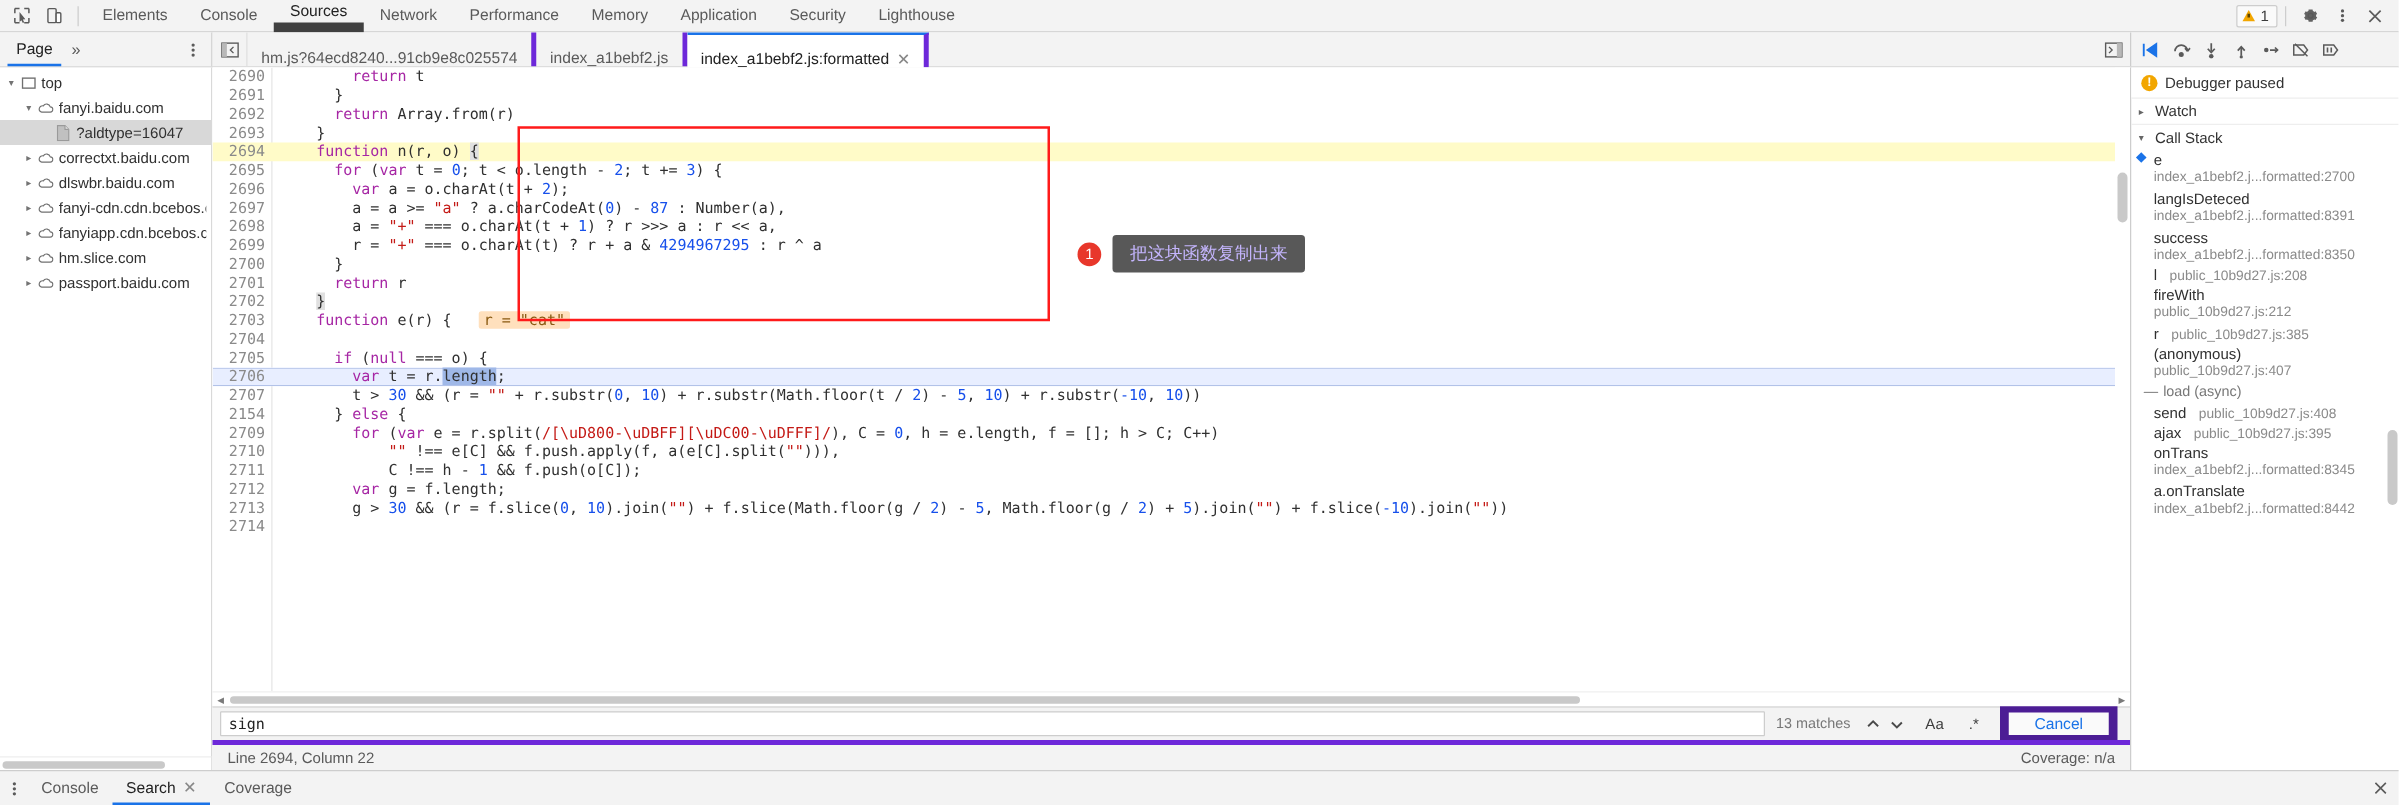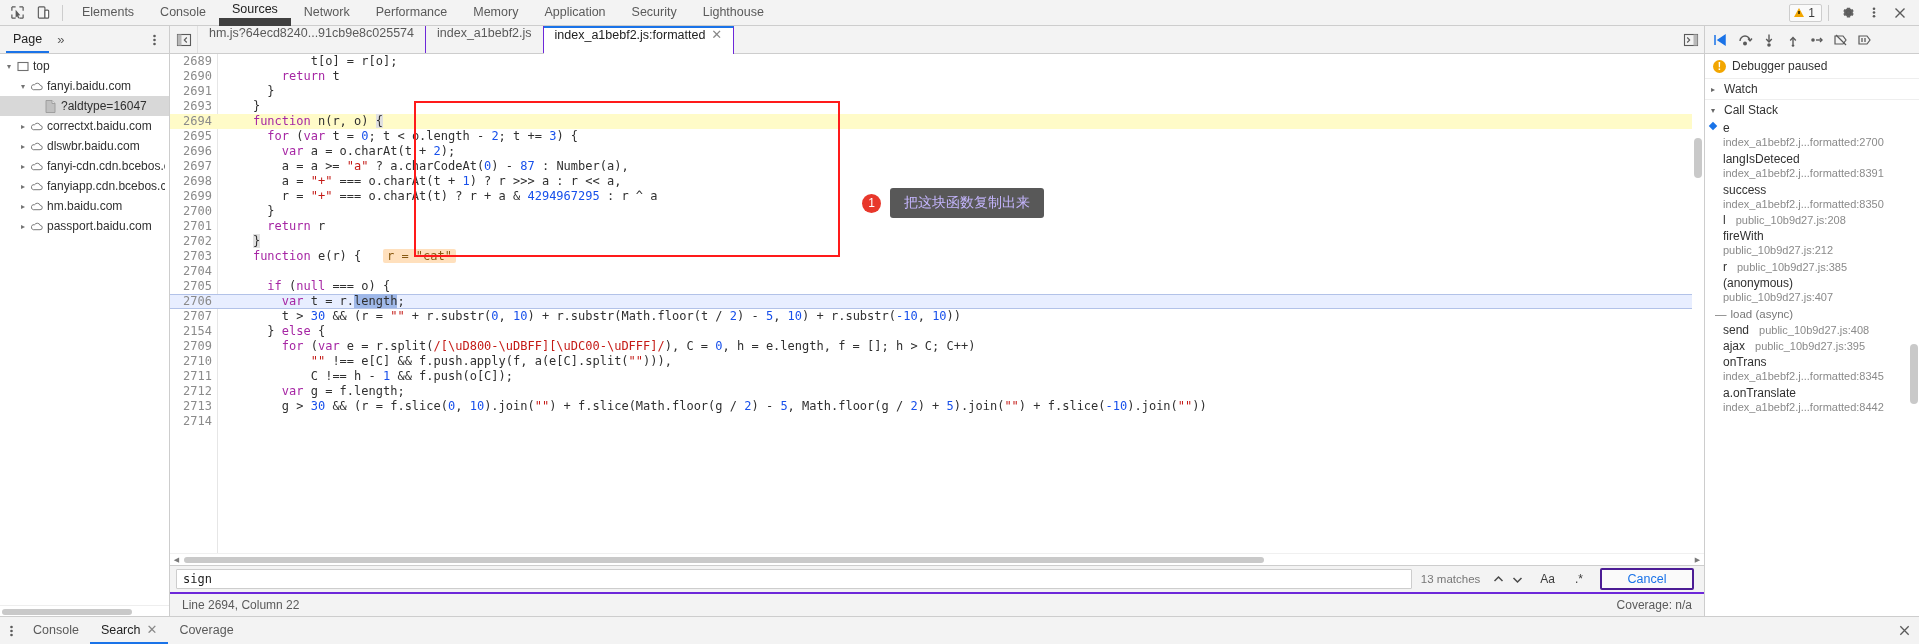--- a/index.html
+++ b/index.html
@@ -50,23 +50,23 @@
     border-right: 1px solid #cdcdcd; background:#f3f3f3; padding-left: 6px;
   }
   .np-tab { padding: 0 7px; font-size: 12.5px; color:#222; height:27px; display:flex;align-items:center;
             border-bottom: 2px solid #1a73e8; cursor:pointer; }
   .np-more { padding: 0 8px; color:#5a5a5a; font-size: 13px; cursor:pointer; display:flex;align-items:center;height:27px;}
   .np-dots { margin-left:auto; padding: 0 8px; color:#5a5a5a; cursor:pointer; display:flex;align-items:center;height:27px;letter-spacing:0; }
 
   .editor-tabs { flex: 1; display: flex; align-items: stretch; min-width:0; background:#f3f3f3; }
   .panel-toggle { width: 28px; display:flex;align-items:center;justify-content:center; color:#5a5a5a; cursor:pointer; border-right:1px solid #e0e0e0;}
   .etab {
-    display: flex; align-items: flex-start; gap:6px; padding: 0 11px; height: 27px;
+    display: flex; align-items: flex-end; gap:6px; padding: 0 11px; height: 27px;
     font-size: 12.5px; color: #5a5a5a; cursor: pointer; white-space: nowrap;
-    border-right: 1px solid #6d28d9;
+    border-right: 4px solid #6d28d9;
   }
   .etab.active { background: #fff; color:#222; border-top: 2px solid #1a73e8; height:28px; }
   .etab .x { color:#888; font-size: 13px; line-height:1; }
   .etabs-right { margin-left:auto; display:flex; align-items:center; }
   .sq-btn { width: 26px;height:27px; display:flex;align-items:center;justify-content:center;color:#5a5a5a;cursor:pointer;}
 
   
   .dbg-toolbar { width: 215px; min-width:215px; display:flex; align-items:center; gap:0px; border-left:1px solid #cdcdcd; background:#f3f3f3; padding-left:4px;}
   .dbg-btn { width:24px;height:26px;display:flex;align-items:center;justify-content:center;cursor:pointer;color:#5a5a5a;}
   .dbg-btn.blue { color:#1a73e8; }
@@ -131,28 +131,28 @@
   .s-input {
     flex:1; min-width:0; height:20px; border:1px solid #cdcdcd; background:#fff;
     font-family:"DejaVu Sans Mono", monospace; font-size:12px; color:#222;
     padding: 0 6px; outline:none; border-radius:1px;
   }
   .s-matches { font-size:11.5px; color:#777; padding: 0 9px; white-space:nowrap; }
   .s-nav { width:19px;height:20px;display:flex;align-items:center;justify-content:center;color:#5a5a5a;cursor:pointer;font-size:8px;}
   .s-toggle { padding: 1px 6px; margin-left:6px; font-size:12px; color:#3c3c3c; cursor:pointer; border:1px solid transparent; }
   .s-cancel {
     margin-left: 10px; margin-right: 4px; min-width: 94px; text-align:center;
-    border:2px solid #4c1d95; background:#fafafa; font-size:12.5px; color:#1a73e8;
+    border:7px solid #4c1d95; background:#fafafa; font-size:12.5px; color:#1a73e8;
     padding: 2px 10px; border-radius:2px; cursor:pointer;
   }
 
   
   .statusbar {
     height: 24px; min-height:24px; display:flex; align-items:center;
-    background:#f3f3f3; border-top:2px solid #6d28d9; padding: 0 12px;
+    background:#f3f3f3; border-top:4px solid #6d28d9; padding: 0 12px;
     font-size:12px; color:#5a5a5a;
   }
   .statusbar .right { margin-left:auto; }
 
   
   .rightbar { width: 215px; min-width:215px; border-left:1px solid #cdcdcd; background:#fff; display:flex;flex-direction:column; overflow:hidden; position:relative;}
   .paused-banner { display:flex; align-items:center; gap:6px; padding: 5px 8px; font-size:12px; color:#333; background:#fff; }
   .info-i { width:13px;height:13px;border-radius:50%;background:#f2a600;color:#fff;font-size:10px;display:flex;align-items:center;justify-content:center;font-weight:bold;}
   .sect-head { display:flex; align-items:center; gap:4px; padding: 3px 6px; font-size:12px; color:#333; cursor:pointer; border-top:1px solid #eee;}
   .caret { font-size:8px; color:#666; width:9px; display:inline-block;}
@@ -392,42 +392,42 @@
             </span>
             <span class="tlabel">fanyiapp.cdn.bcebos.c</span>
           </div>
           <div class="tnode" style="padding-left: 17px;">
             <span class="tw">▸</span>
             <span class="ticon">
               <svg width="13" height="10" viewBox="0 0 14 10">
                 <path d="M3.6 9h7.2a2.3 2.3 0 00.2-4.6A3.3 3.3 0 005 3.6 2.6 2.6 0 003.6 9z" stroke="#707070" stroke-width="1" fill="none"></path>
               </svg>
             </span>
-            <span class="tlabel">hm.baidu.com</span>
+            <span class="tlabel">hm.slice.com</span>
           </div>
           <div class="tnode" style="padding-left: 17px;">
             <span class="tw">▸</span>
             <span class="ticon">
               <svg width="13" height="10" viewBox="0 0 14 10">
                 <path d="M3.6 9h7.2a2.3 2.3 0 00.2-4.6A3.3 3.3 0 005 3.6 2.6 2.6 0 003.6 9z" stroke="#707070" stroke-width="1" fill="none"></path>
               </svg>
             </span>
             <span class="tlabel">passport.baidu.com</span>
           </div>
         </div>
       <div class="nav-hscroll"></div>
     </div>
 
     <div class="editor-wrap">
       <div class="code-area">
         <div class="gutter-bg"></div>
         <div class="lines" id="lines">
-            <div class="line"><span class="ln">2689</span><span class="lc">            <span class="pr">t[o] = r[o];</span></span></div>
             <div class="line"><span class="ln">2690</span><span class="lc">        <span class="kw">return</span><span class="pr"> t</span></span></div>
             <div class="line"><span class="ln">2691</span><span class="lc">      <span class="pr">}</span></span></div>
+            <div class="line"><span class="ln">2692</span><span class="lc">      <span class="kw">return</span><span class="pr"> Array.from(r)</span></span></div>
             <div class="line"><span class="ln">2693</span><span class="lc">    <span class="pr">}</span></span></div>
             <div class="line hl-exec"><span class="ln">2694</span><span class="lc">    <span class="kw">function</span><span class="pr"> n(r, o) </span><span class="brmatch">{</span></span></div>
             <div class="line"><span class="ln">2695</span><span class="lc">      <span class="kw">for</span><span class="pr"> (</span><span class="kw">var</span><span class="pr"> t = </span><span class="num">0</span><span class="pr">; t &lt; o.length - </span><span class="num">2</span><span class="pr">; t += </span><span class="num">3</span><span class="pr">) {</span></span></div>
             <div class="line"><span class="ln">2696</span><span class="lc">        <span class="kw">var</span><span class="pr"> a = o.charAt(t + </span><span class="num">2</span><span class="pr">);</span></span></div>
             <div class="line"><span class="ln">2697</span><span class="lc">        <span class="pr">a = a &gt;= </span><span class="str">"a"</span><span class="pr"> ? a.charCodeAt(</span><span class="num">0</span><span class="pr">) - </span><span class="num">87</span><span class="pr"> : Number(a),</span></span></div>
             <div class="line"><span class="ln">2698</span><span class="lc">        <span class="pr">a = </span><span class="str">"+"</span><span class="pr"> === o.charAt(t + </span><span class="num">1</span><span class="pr">) ? r &gt;&gt;&gt; a : r &lt;&lt; a,</span></span></div>
             <div class="line"><span class="ln">2699</span><span class="lc">        <span class="pr">r = </span><span class="str">"+"</span><span class="pr"> === o.charAt(t) ? r + a &amp; </span><span class="num">4294967295</span><span class="pr"> : r ^ a</span></span></div>
             <div class="line"><span class="ln">2700</span><span class="lc">      <span class="pr">}</span></span></div>
             <div class="line"><span class="ln">2701</span><span class="lc">      <span class="kw">return</span><span class="pr"> r</span></span></div>
             <div class="line"><span class="ln">2702</span><span class="lc">    <span class="brmatch">}</span></span></div>

